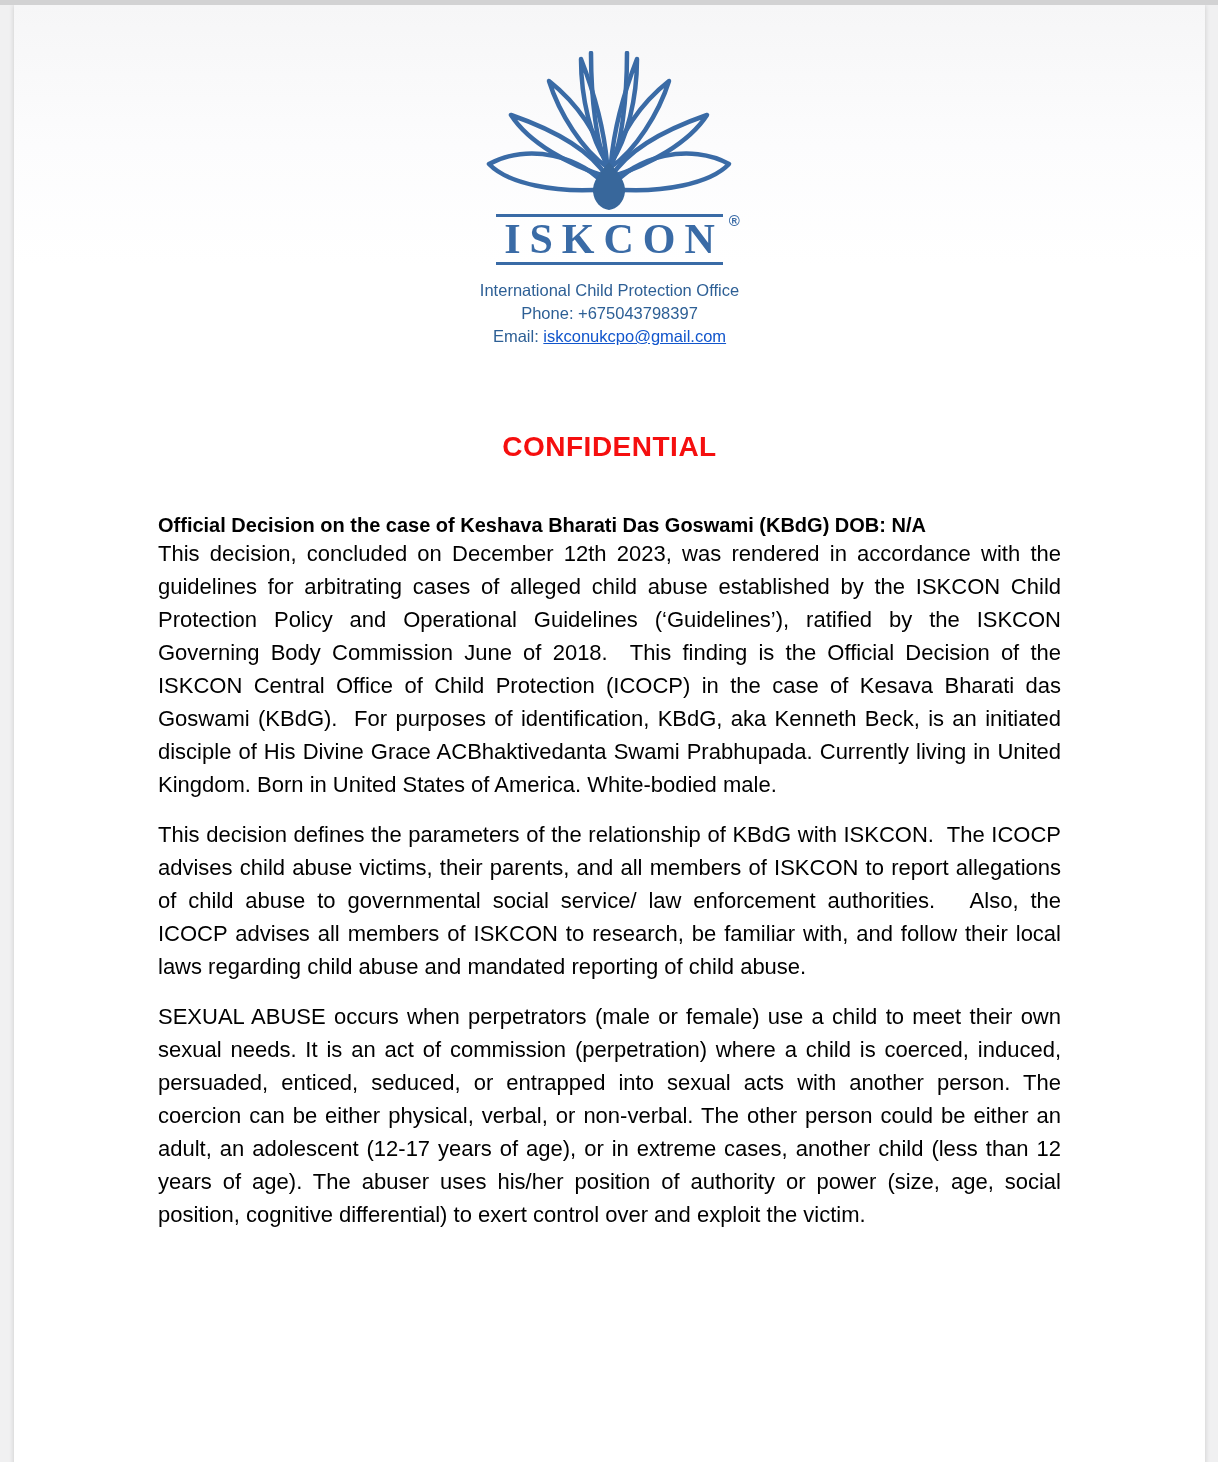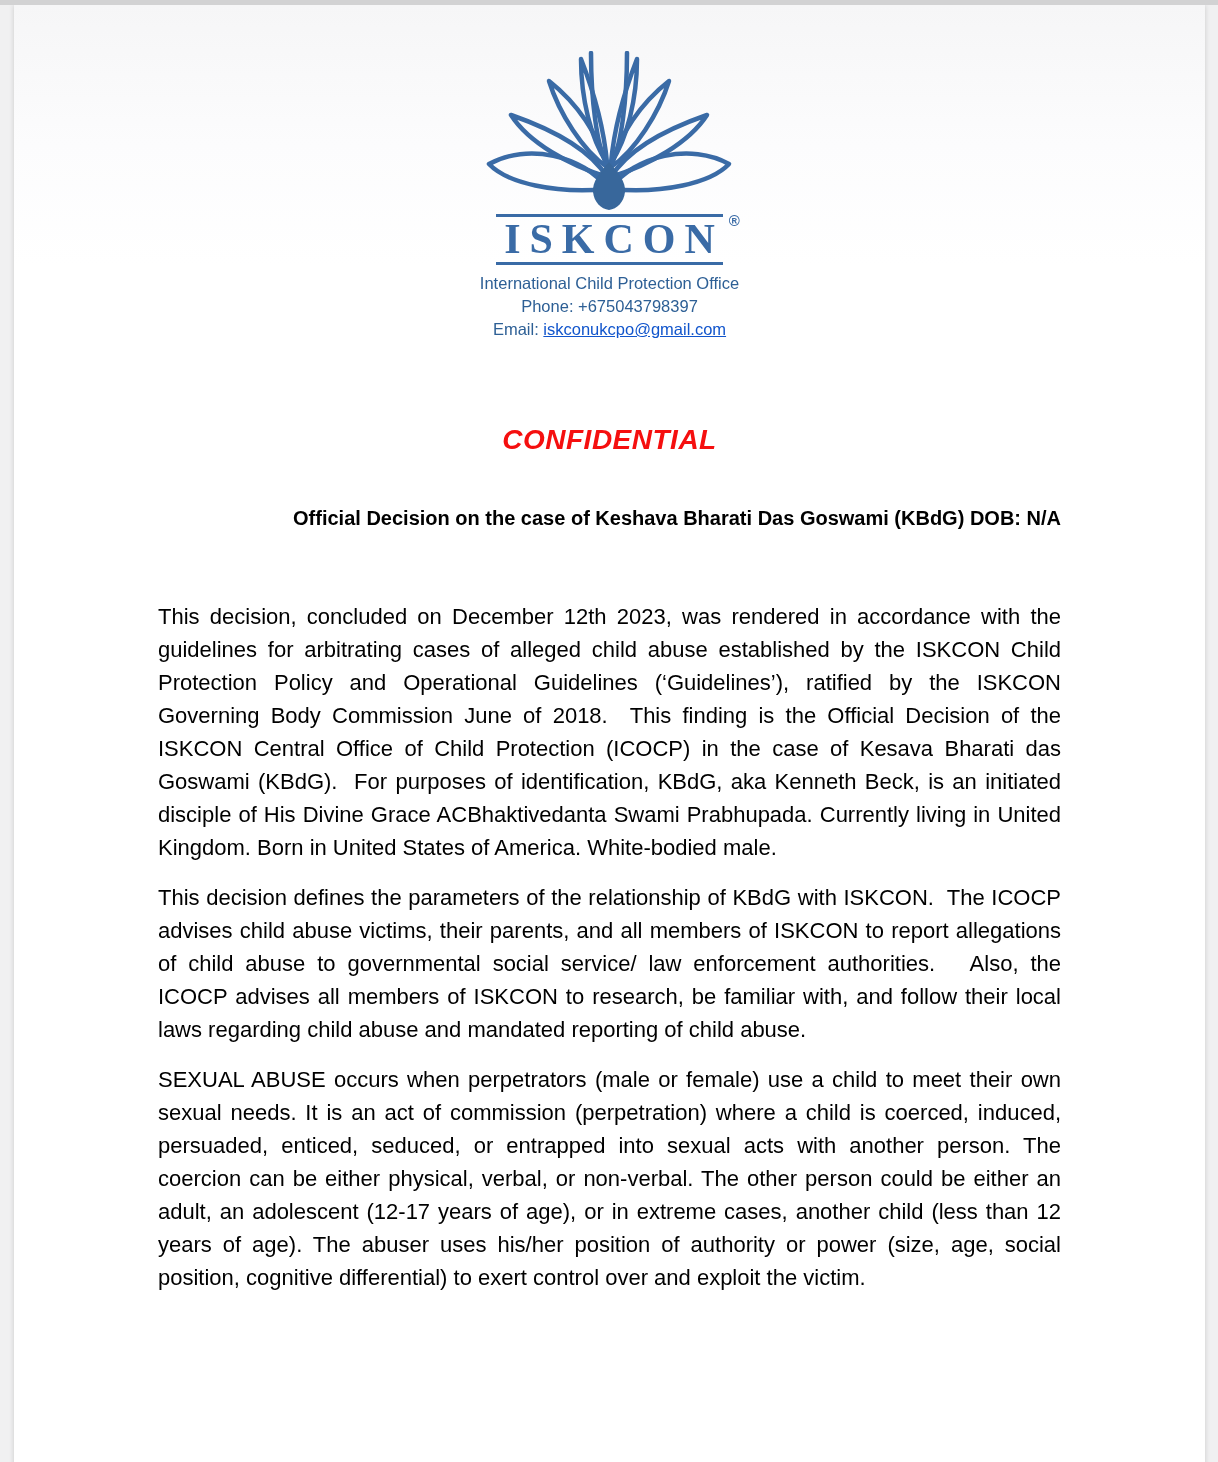--- a/index.html
+++ b/index.html
@@ -49,49 +49,48 @@
     white-space: nowrap;
   }
   .reg {
     position: absolute;
     right: -17px; top: -2px;
     font-size: 15px;
     font-weight: bold;
     color: #3a6ba6;
   }
   .contact {
-    margin-top: 7px;
+    margin-top: 14px;
     color: #2d5f95;
     font-size: 16.5px;
     line-height: 23px;
   }
   .email-link { color: #1155cc; }
 
   
   .banner {
     margin-top: 84px;
     text-align: center;
     color: #f50f0f;
     font-weight: bold;
     font-size: 28px;
     line-height: 30px;
     letter-spacing: 0.5px;
-    font-style: italic;
   }
   .doc-title {
     margin: 51px 0 0 0;
-    text-align: right;
+    text-align: left;
     font-size: 20px;
     line-height: 24px;
     font-weight: bold;
     color: #000;
   }
 
   
-  .body-text { margin-top: 70px; }
+  .body-text { }
   .body-text p {
     margin: 0 0 17px 0;
     font-size: 22px;
     line-height: 33px;
     color: #000;
     text-align: justify;
     white-space: pre-wrap; 
   }
 </style>
 </head>

